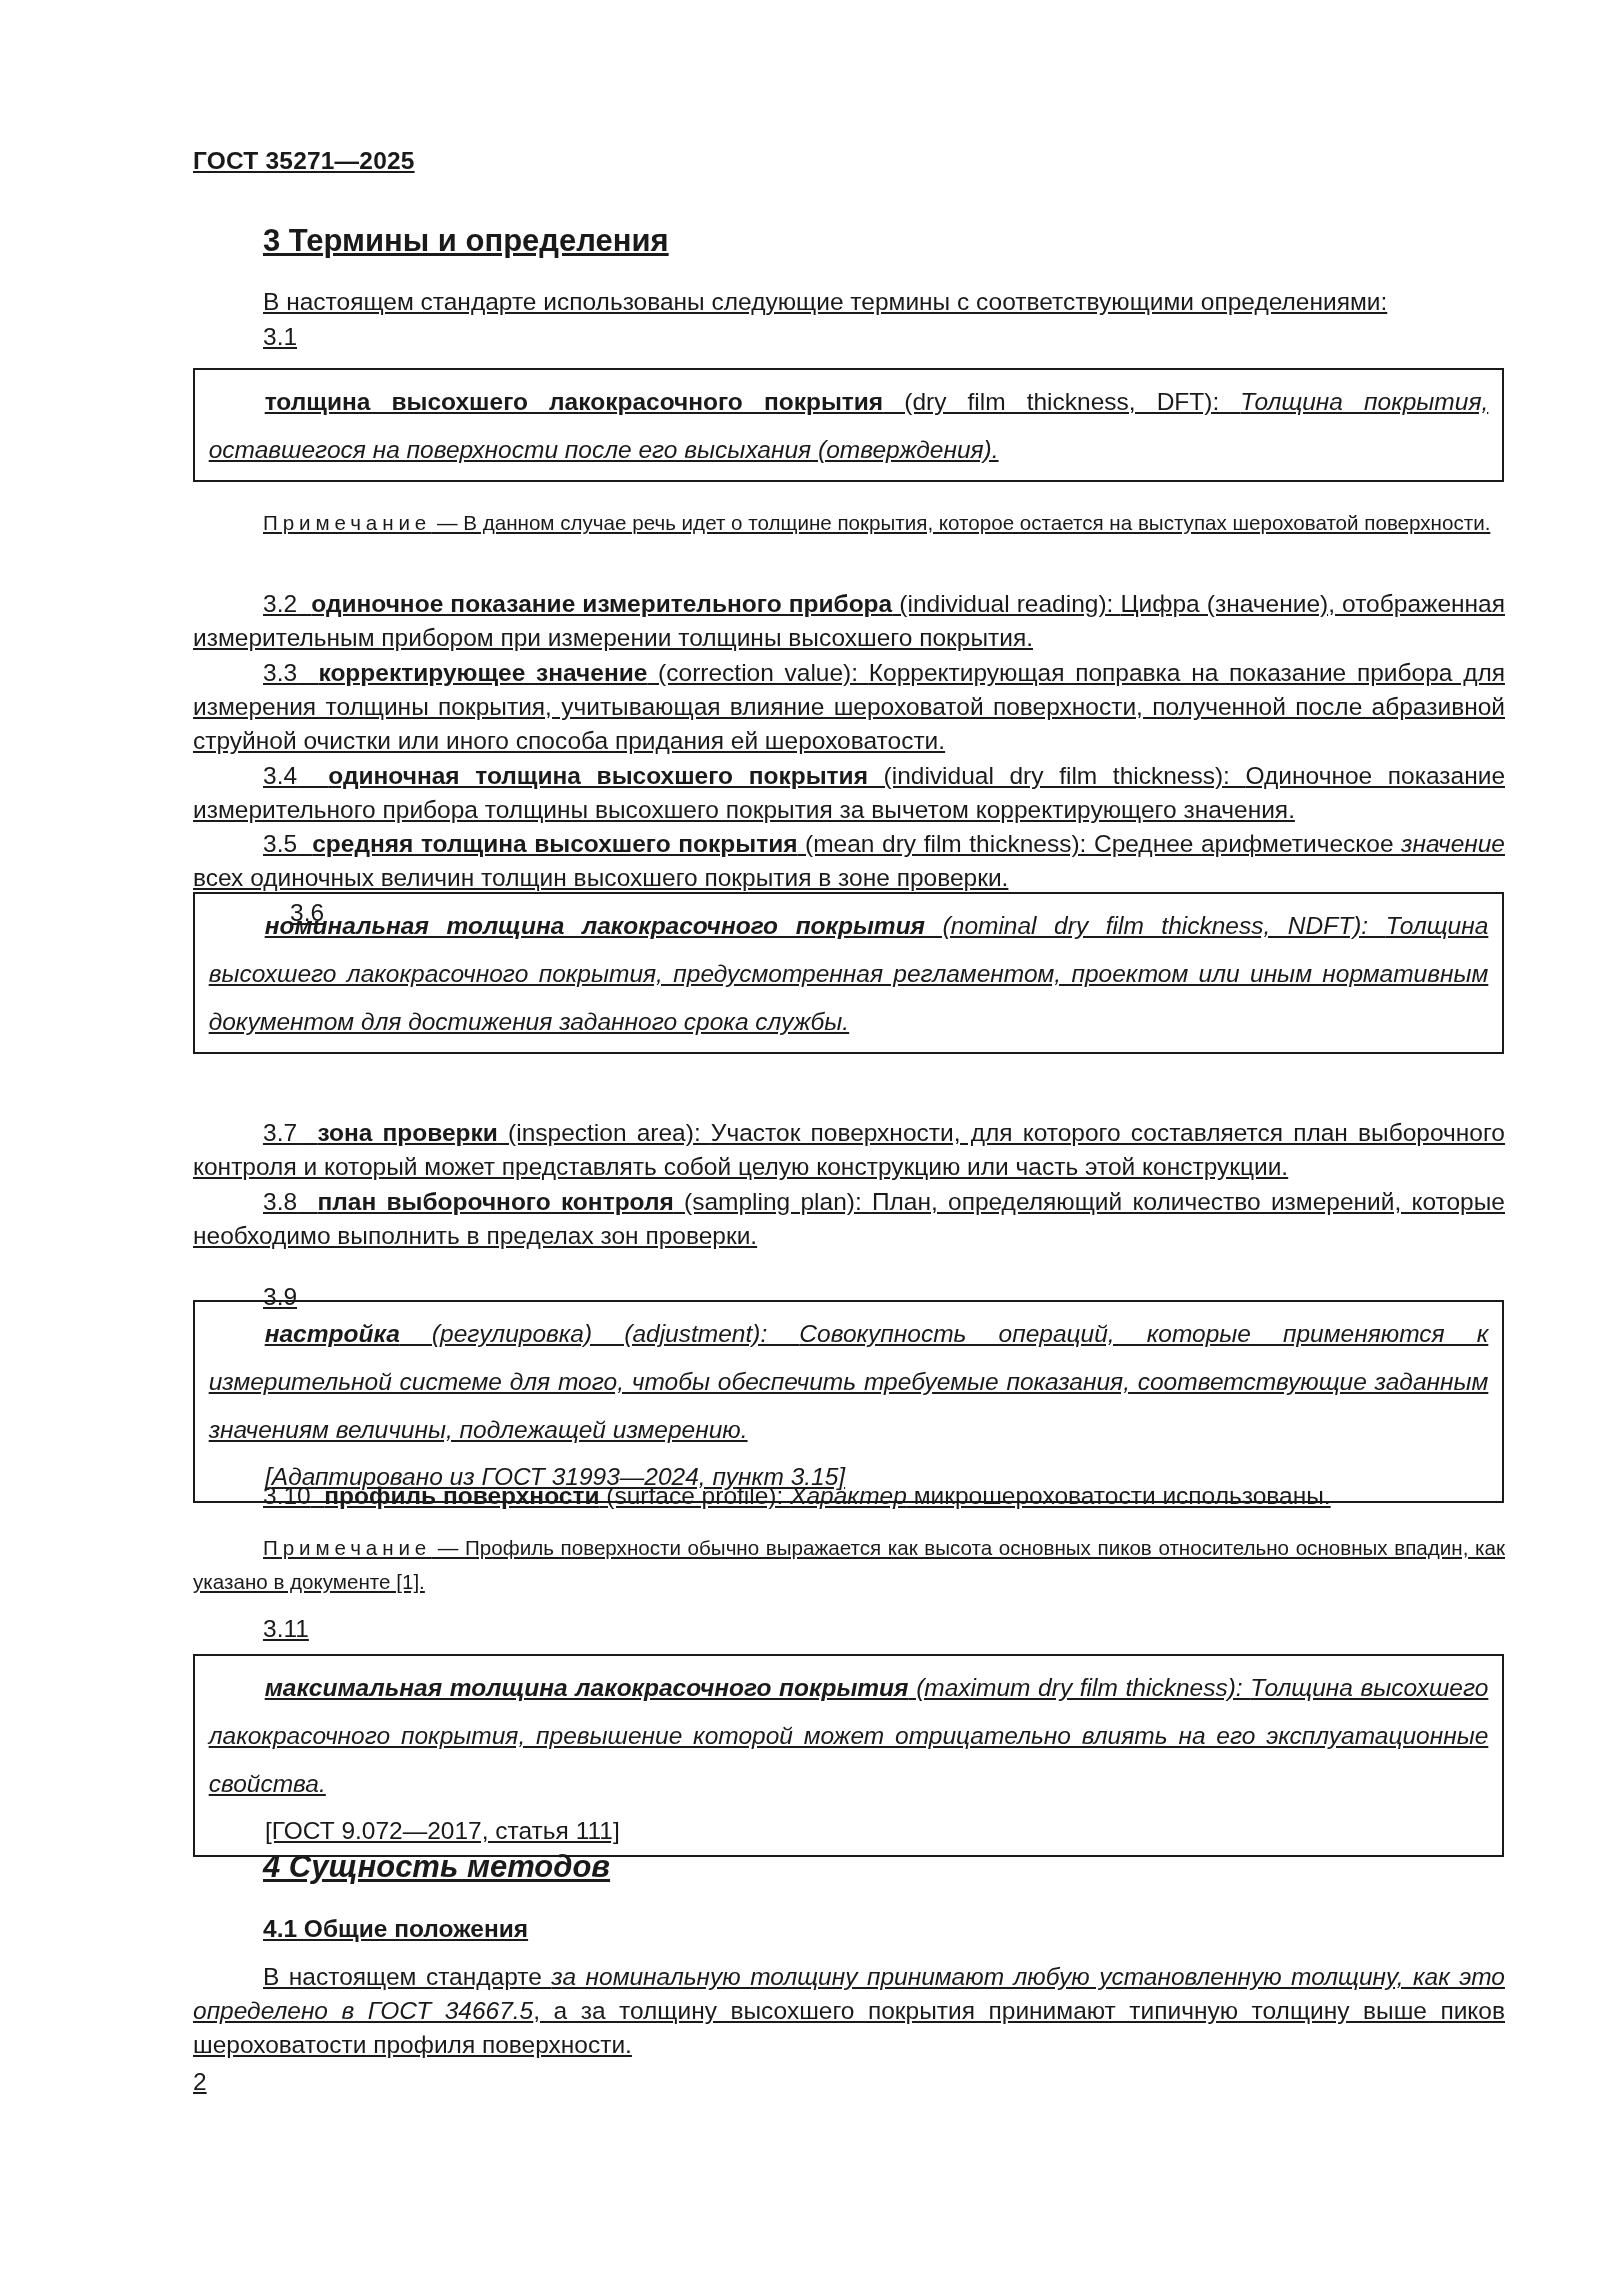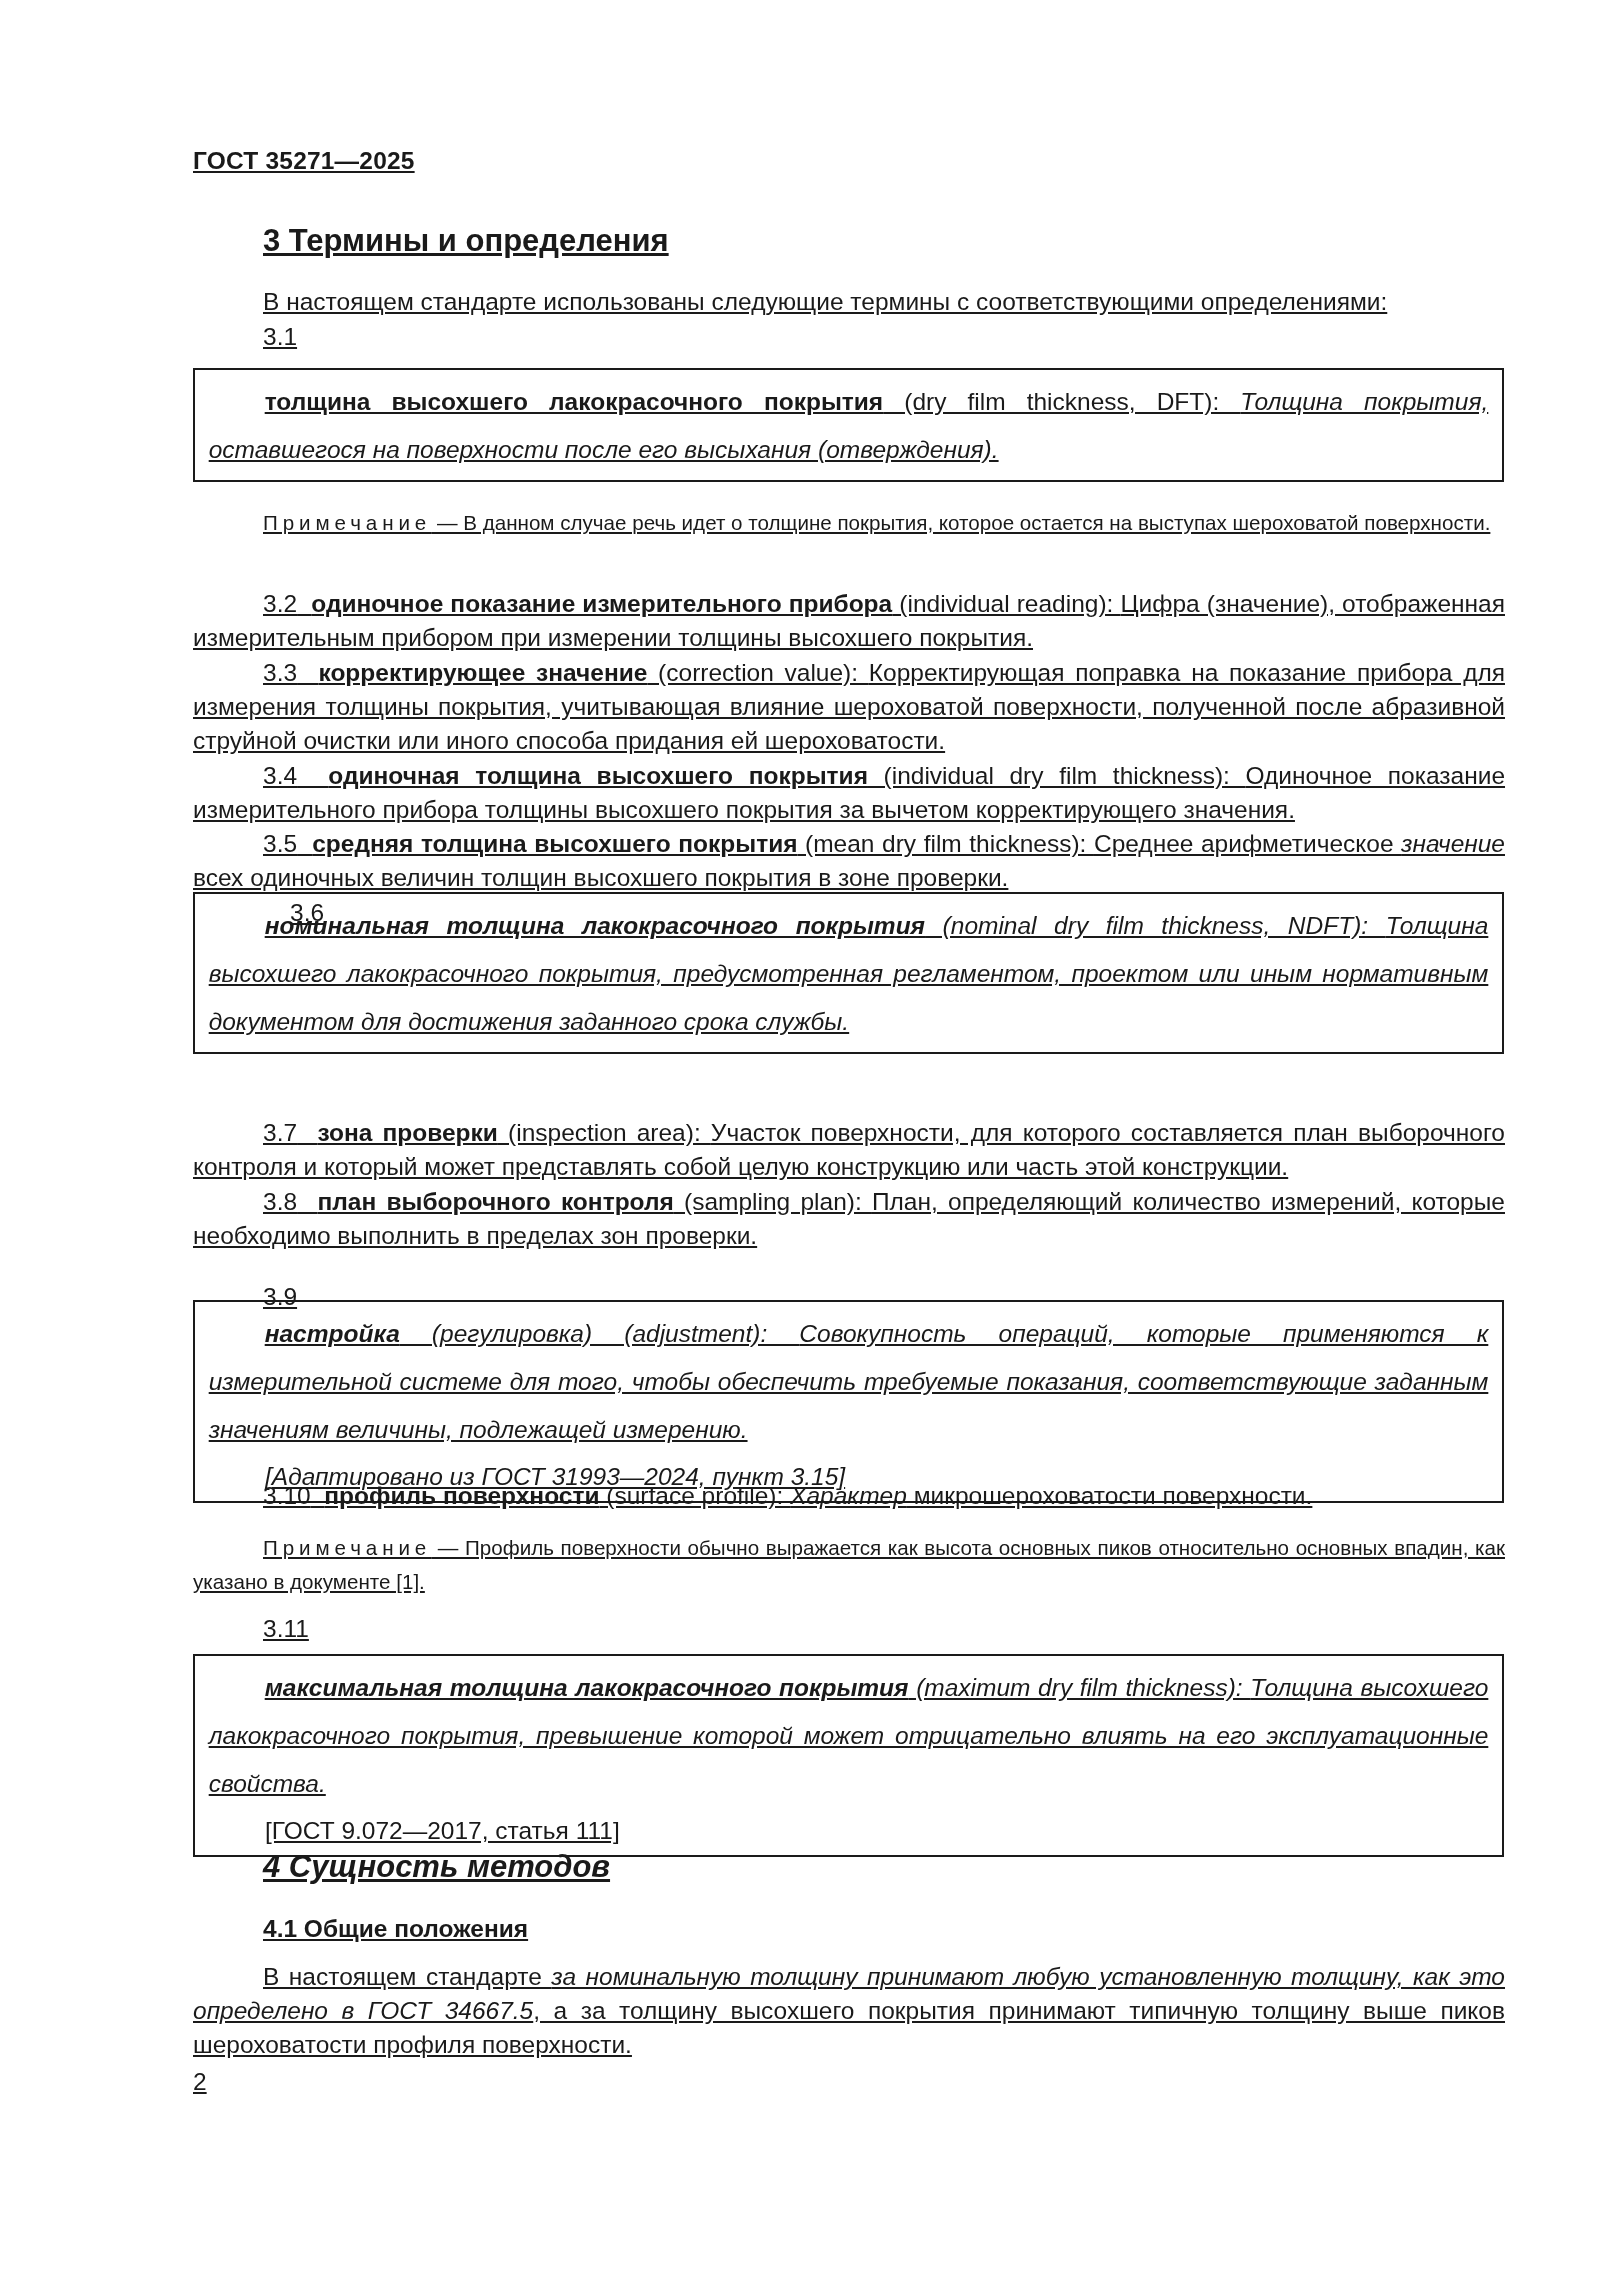--- a/index.html
+++ b/index.html
@@ -68,21 +68,21 @@
 
 <div class="abs para" style="top:1185px;"><span>3.8</span>&nbsp; <span class="term">план выборочного контроля</span><span> (sampling plan):  </span><span>План, определяющий количество измерений, которые необходимо выполнить в пределах зон проверки.</span></div>
 
 <div class="abs num-only" style="top:1280px;">3.9</div>
 
 <div class="abs box" style="top:1300px;">
   <div class="box-body it"><span class="term">настройка</span><span> (регулировка) (adjustment): </span><span>Совокупность операций, которые применяются к измерительной системе для того, чтобы обеспечить требуемые показания, соответствующие заданным значениям величины, подлежащей измерению.</span></div>
   <div class="box-source it">[Адаптировано из ГОСТ 31993—2024, пункт 3.15]</div>
 </div>
 
-<div class="abs para" style="top:1479px;"><span>3.10</span>&nbsp; <span class="term">профиль поверхности</span><span> (surface profile):  </span><span class="it">Характер</span><span> микрошероховатости поверхности.</span></div>
+<div class="abs para" style="top:1479px;"><span>3.10</span>&nbsp; <span class="term">профиль поверхности</span><span> (surface profile):  </span><span class="it">Характер</span><span> микрошероховатости использованы.</span></div>
 
 <div class="abs note" style="top:1531px;"><span class="note-label">Примечание</span><span> — Профиль поверхности обычно выражается как высота основных пиков относительно основных впадин, как указано в документе [1].</span></div>
 
 <div class="abs num-only" style="top:1612px;">3.11</div>
 
 <div class="abs box" style="top:1654px;">
   <div class="box-body it"><span class="term">максимальная толщина лакокрасочного покрытия</span><span> (maximum dry film thickness):  </span><span>Толщина высохшего лакокрасочного покрытия, превышение которой может отрицательно влиять на его эксплуатационные свойства.</span></div>
   <div class="box-source">[ГОСТ 9.072—2017, статья 111]</div>
 </div>
 

